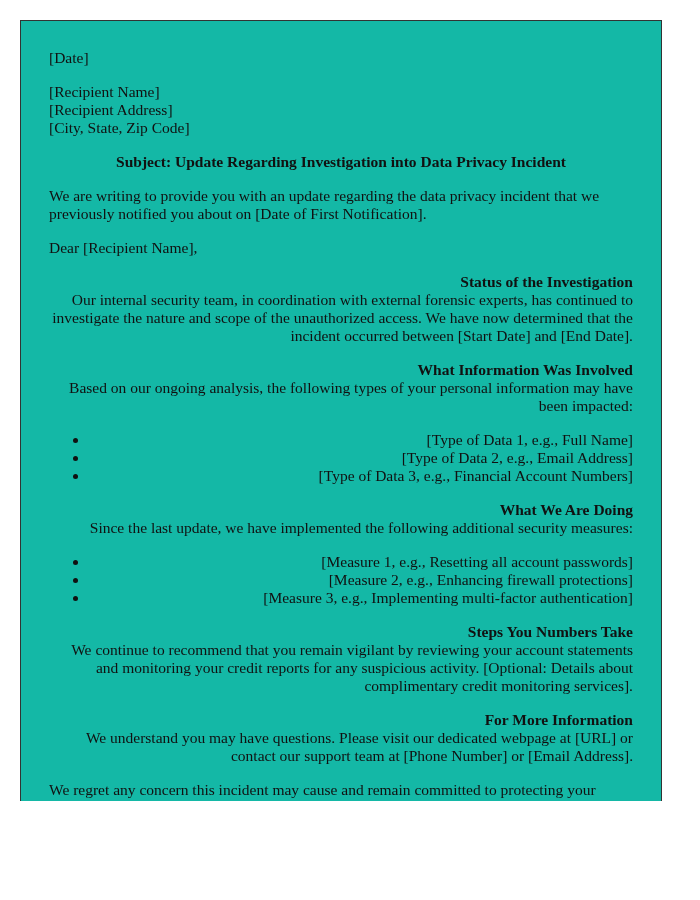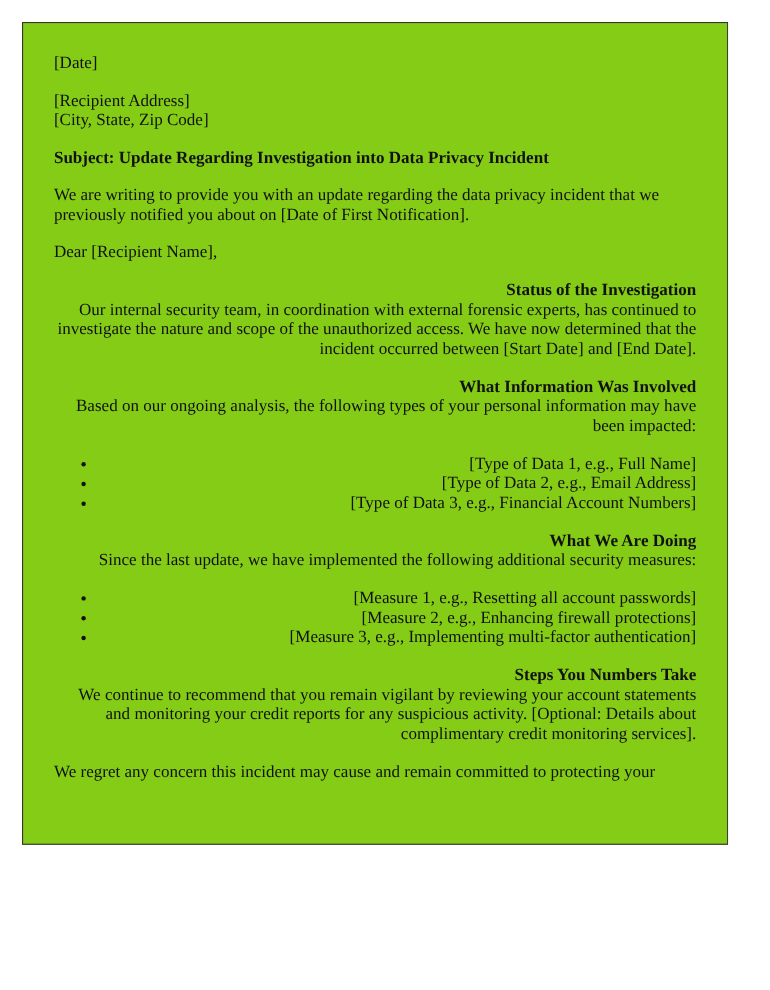--- a/index.html
+++ b/index.html
@@ -23,29 +23,29 @@
       height: 781px;
       overflow: hidden;
     }
     .letter {
       box-sizing: border-box;
       width: 642px;
       border: 1px solid #333333;
       padding: 28px 28px 40px 28px;
       font-size: 15.5px;
       line-height: 18px;
-      background: #84cc16;
+      background: #14b8a6;
     }
     .letter p {
       margin: 0 0 16px 0;
     }
     .date { margin-bottom: 16px; }
     .address-block { margin-bottom: 16px; }
     .address-block div { display: block; }
-    .subject { font-weight: bold; margin-bottom: 16px; }
+    .subject { font-weight: bold; margin-bottom: 16px; text-align: center; }
     .section { margin-bottom: 16px; text-align: right; }
     .section-title {
       font-weight: bold;
       display: block;
     }
     ul.items {
       margin: 16px 0 16px 0;
       padding-left: 40px;
       list-style: disc;
     }
@@ -53,20 +53,21 @@
   </style>
 </head>
 <body>
 
 <div class="viewport">
   <div class="letter">
 
     <div class="date">[Date]</div>
 
     <div class="address-block">
+      <div>[Recipient Name]</div>
       <div>[Recipient Address]</div>
       <div>[City, State, Zip Code]</div>
     </div>
 
     <div class="subject">Subject: Update Regarding Investigation into Data Privacy Incident</div>
 
     <p>We are writing to provide you with an update regarding the data privacy incident that we previously notified you about on [Date of First Notification].</p>
 
     <p>Dear [Recipient Name],</p>
 
@@ -93,17 +94,21 @@
         <li>[Measure 2, e.g., Enhancing firewall protections]</li>
         <li>[Measure 3, e.g., Implementing multi-factor authentication]</li>
       </ul>
     </div>
 
     <div class="section">
       <span class="section-title">Steps You Numbers Take</span>
       <span>We continue to recommend that you remain vigilant by reviewing your account statements and monitoring your credit reports for any suspicious activity. [Optional: Details about complimentary credit monitoring services].</span>
     </div>
 
+    <div class="section">
+      <span class="section-title">For More Information</span>
+      <span>We understand you may have questions. Please visit our dedicated webpage at [URL] or contact our support team at [Phone Number] or [Email Address].</span>
+    </div>
 
     <p>We regret any concern this incident may cause and remain committed to protecting your</p>
 
   </div>
 </div>
 
 </body></html>

